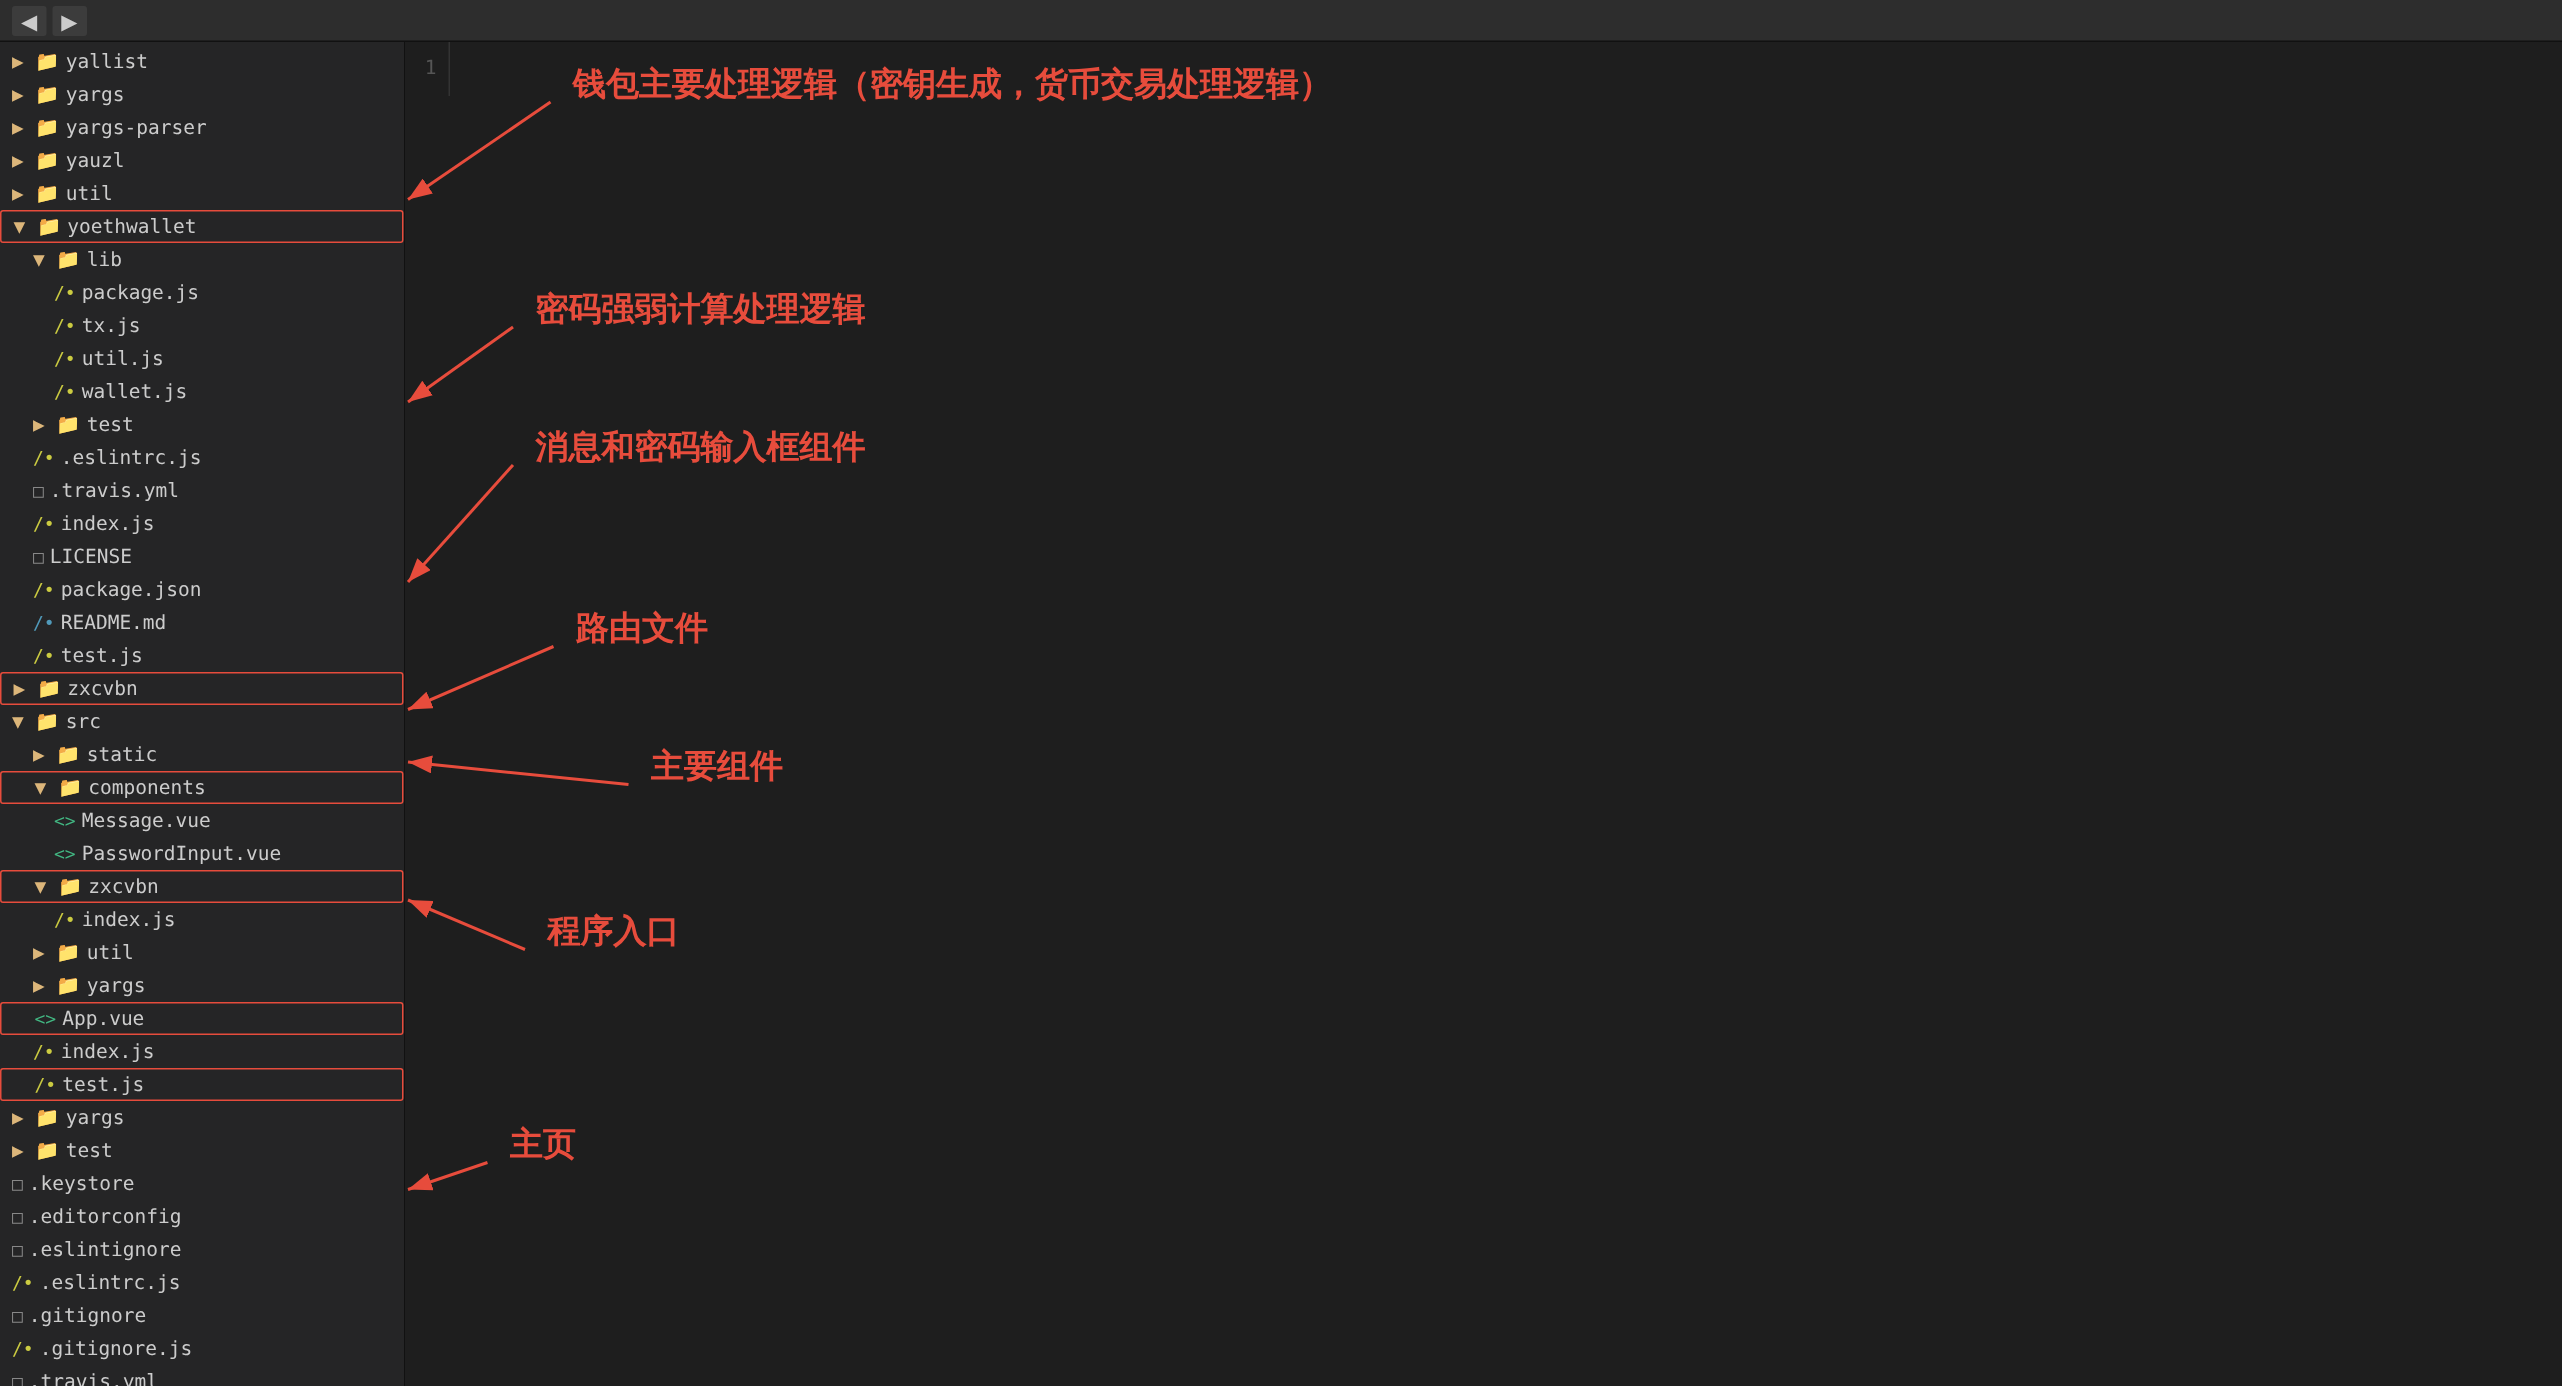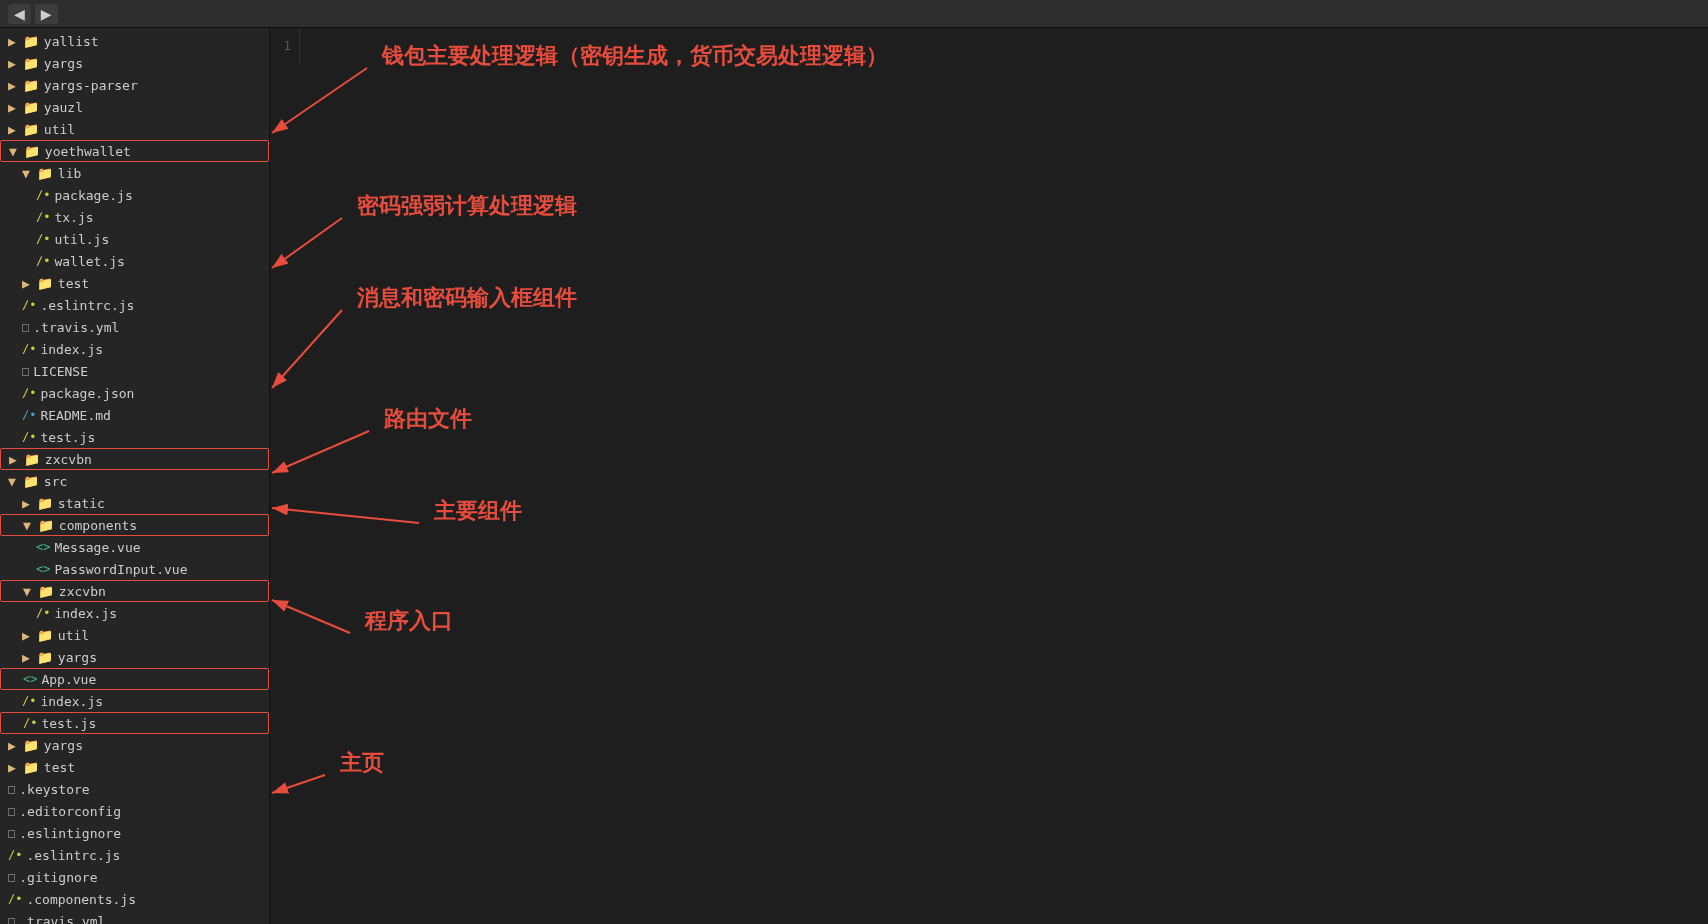--- a/index.html
+++ b/index.html
@@ -277,21 +277,21 @@
       <div class="tree-item indent-1">
         <span class="icon-js">∕•</span>
         <span>.eslintrc.js</span>
       </div>
       <div class="tree-item indent-1">
         <span class="icon-dot">□</span>
         <span>.gitignore</span>
       </div>
       <div class="tree-item indent-1">
         <span class="icon-js">∕•</span>
-        <span>.components.js</span>
+        <span>.gitignore.js</span>
       </div>
       <div class="tree-item indent-1">
         <span class="icon-dot">□</span>
         <span>.travis.yml</span>
       </div>
     </div>
 
   <div class="editor">
     <div class="line-numbers">
       <div>1</div>

